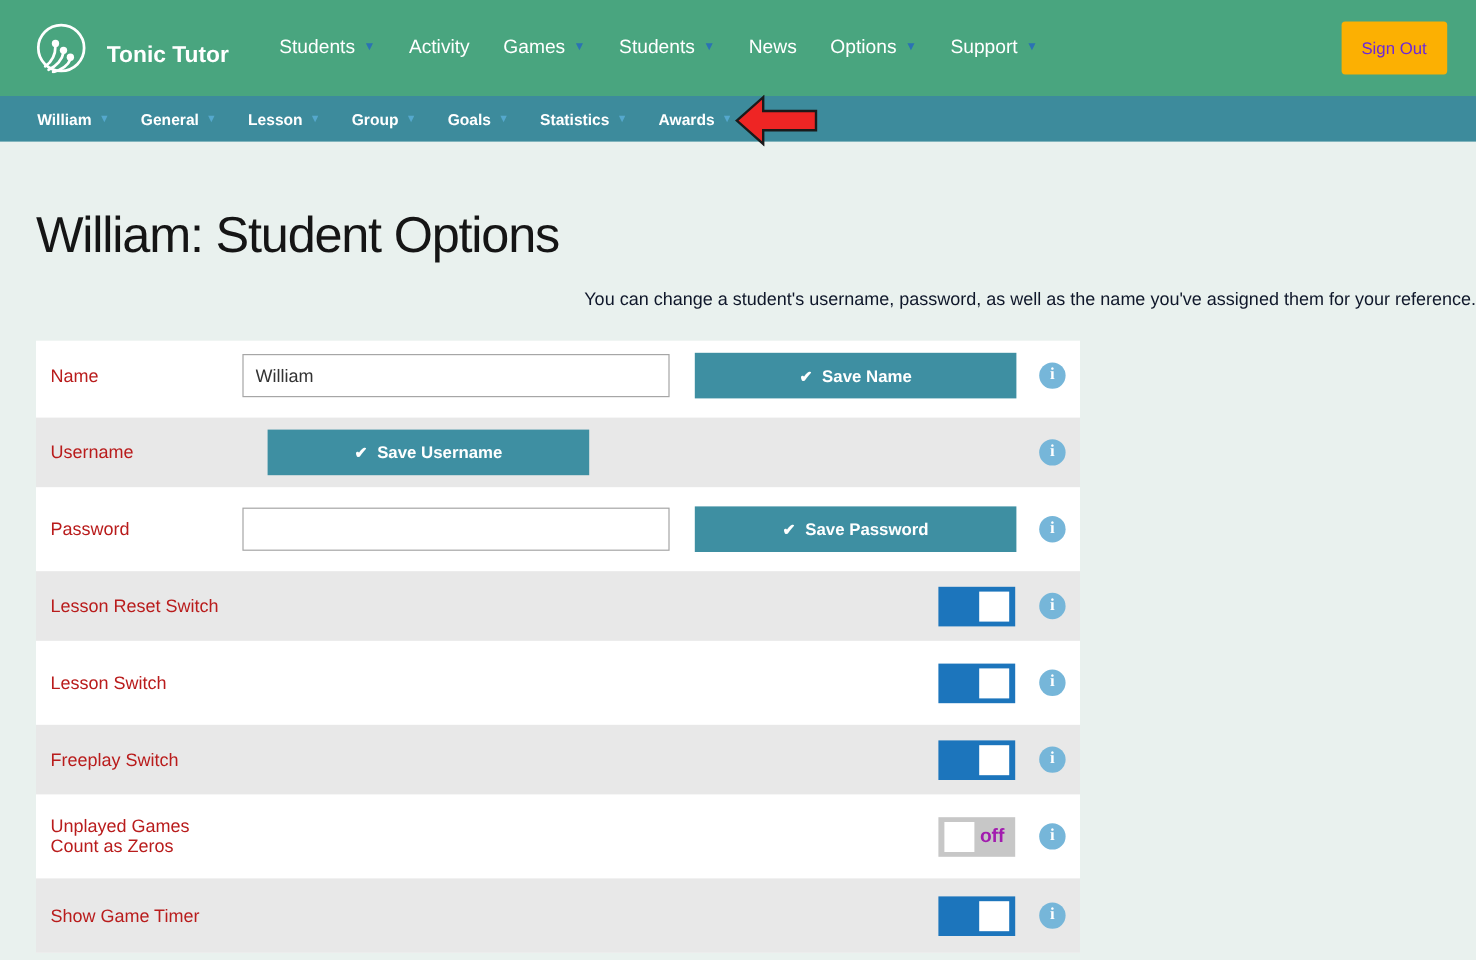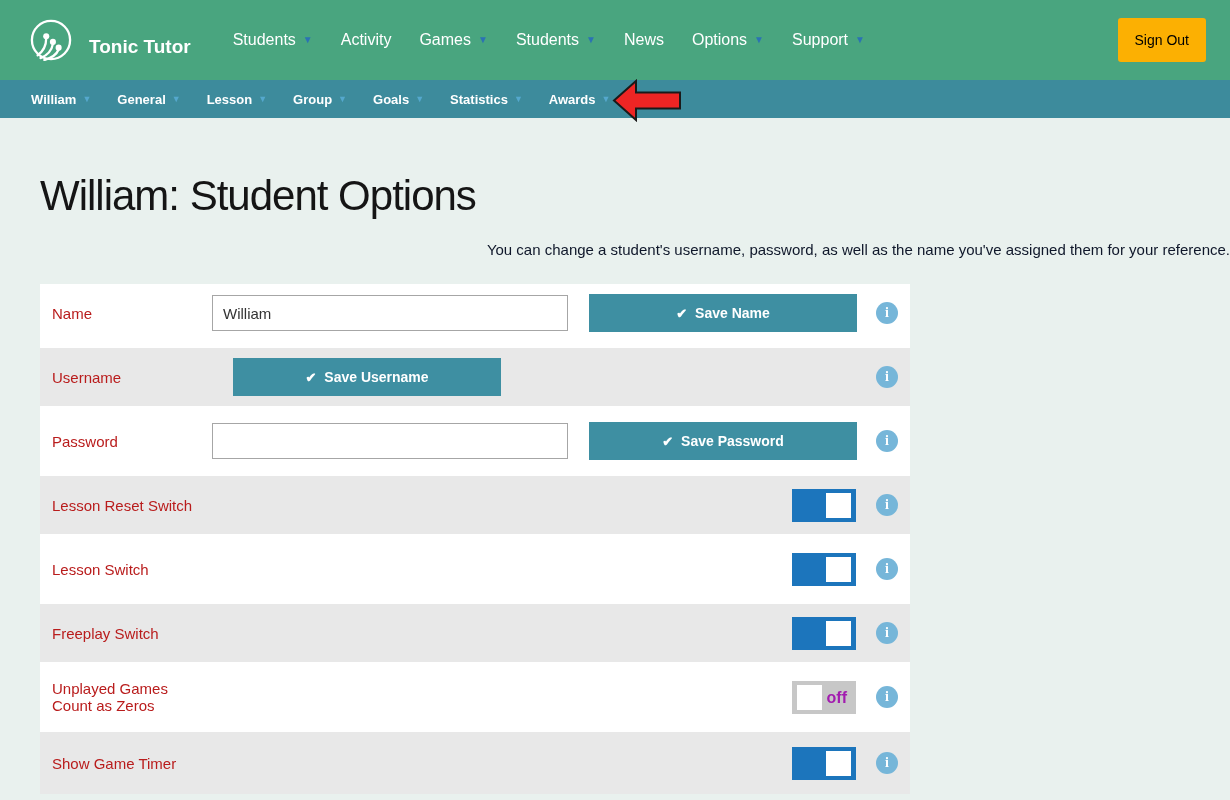--- a/index.html
+++ b/index.html
@@ -17,37 +17,37 @@
     padding:0 24px 0 30px;
   }
   .logo { width:42px; height:42px; flex-shrink:0; }
   .brand-name { color:#fff; font-size:19px; font-weight:bold; margin:14px 28px 0 17px; white-space:nowrap; }
   .topnav-items { display:flex; align-items:center; }
   .nav-item { display:flex; align-items:center; text-decoration:none; cursor:pointer; white-space:nowrap; }
   .topnav .nav-item { color:#fff; font-size:16px; padding:0 14px;justify-content:flex-end; }
   .topnav .caret { color:#2b72b4; font-size:10px; margin-left:7px; line-height:1; }
   .signout {
     margin-left:auto; background:#fcb002; border:none; border-radius:3px;
-    color:#000000; font-size:14px; padding:14px 17px; cursor:pointer;
+    color:#6d28d9; font-size:14px; padding:14px 17px; cursor:pointer;
     font-family:inherit;
   }
 
   
   .subnav {
     height:38px; background:#3d8b9c;
     display:flex; align-items:center; padding:0 18px;
   }
   .subnav .nav-item { color:#fff; font-size:13px; font-weight:bold; padding:0 13px; }
   .subnav .caret { color:#55a8cd; font-size:9px; margin-left:6px; line-height:1; }
 
   
   .red-arrow { position:absolute; left:612px; top:79px; width:70px; height:43px; z-index:5; }
 
   
-  main { padding-left:40px; }
+  main { padding-left:30px; }
   h1 {
     margin:54px 0 0; font-size:42px; font-weight:400;
     color:#151515; letter-spacing:-1px;
   }
   .desc { margin:21px 0 26px; font-size:15px; color:#0f172a;text-align:right; }
 
   .form-card { width:870px; background:#fff; }
   .row { height:58px; display:flex; align-items:center; padding:0 12px; margin-bottom:6px; }
   .row:last-child { margin-bottom:0; height:62px; }
   .row.gray { background:#e8e8e8; }

